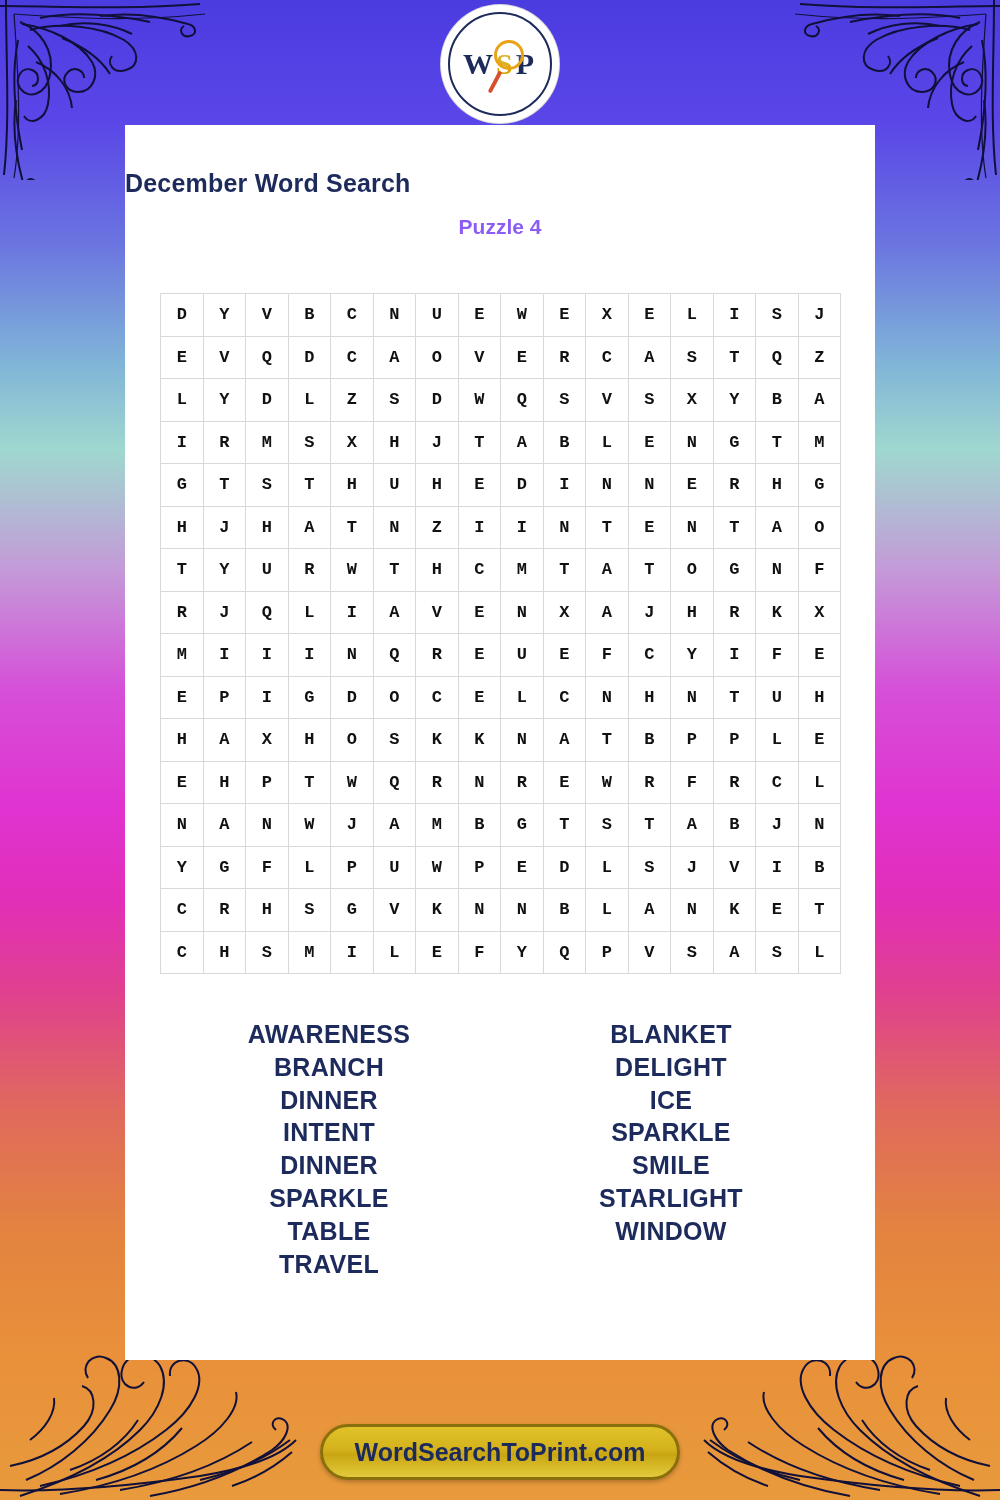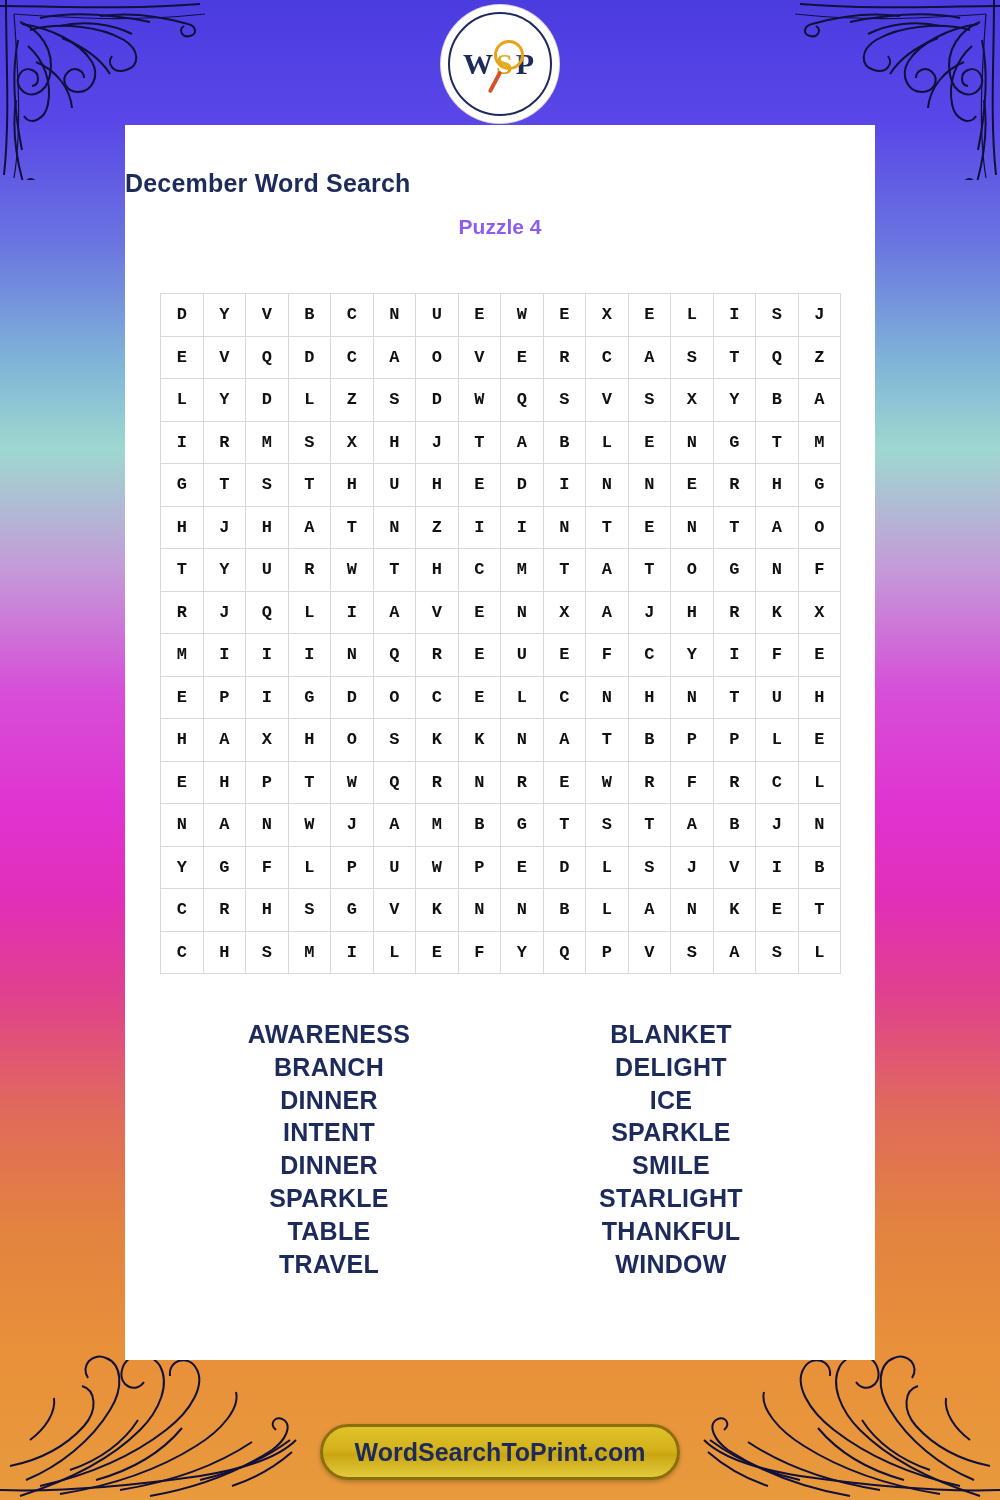--- a/index.html
+++ b/index.html
@@ -597,21 +597,20 @@
         <div class="word">TABLE</div>
         <div class="word">TRAVEL</div>
       </div>
     <div class="words-col" id="words-right">
         <div class="word">BLANKET</div>
         <div class="word">DELIGHT</div>
         <div class="word">ICE</div>
         <div class="word">SPARKLE</div>
         <div class="word">SMILE</div>
         <div class="word">STARLIGHT</div>
-        <div class="word">THANKFUL</div>
         <div class="word">WINDOW</div>
       </div>
   </div>
 
 </div>
 
 <div class="footer-btn">
   <span>WordSearchToPrint.com</span>
 </div>
 

